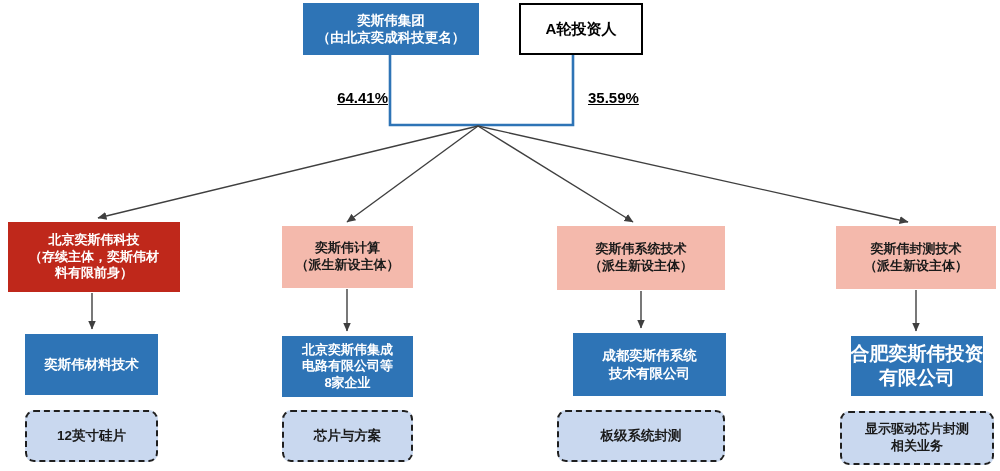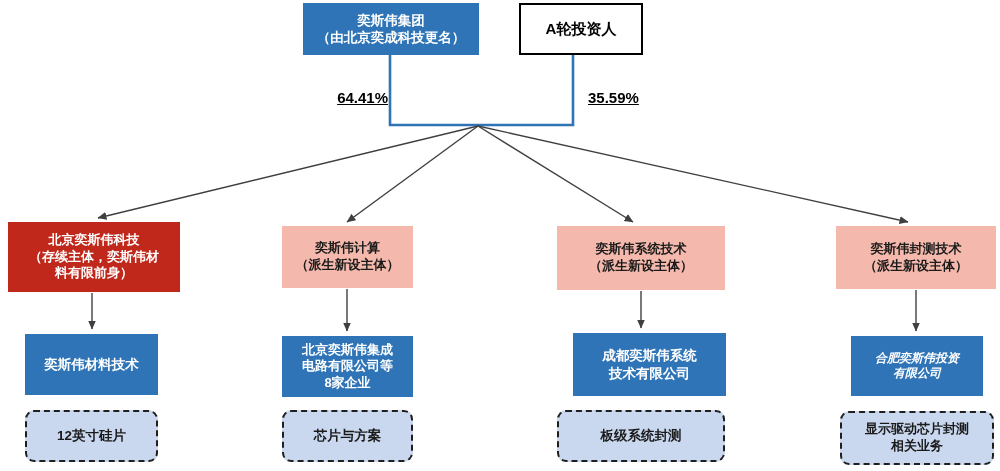--- a/index.html
+++ b/index.html
@@ -32,21 +32,21 @@
   
   .entity-0 { left:8px;   top:222px; width:172px; height:70px; font-size:13px; }
   .entity-1 { left:282px; top:226px; width:131px; height:62px; font-size:13px; }
   .entity-2 { left:557px; top:226px; width:168px; height:64px; font-size:13px; }
   .entity-3 { left:836px; top:226px; width:160px; height:63px; font-size:13px; }
 
   
   .company-0 { left:25px;  top:334px; width:133px; height:61px; font-size:13.5px; }
   .company-1 { left:282px; top:336px; width:131px; height:61px; font-size:13px; }
   .company-2 { left:573px; top:333px; width:153px; height:63px; font-size:13.5px; }
-  .company-3 { left:851px; top:336px; width:132px; height:60px; font-size:12px;font-style:italic; }
+  .company-3 { left:851px; top:336px; width:132px; height:60px; font-size:19px; }
 
   
   .business-0 { left:25px;  top:410px; width:133px; height:52px; font-size:13.5px; }
   .business-1 { left:282px; top:410px; width:131px; height:52px; font-size:13.5px; }
   .business-2 { left:557px; top:410px; width:168px; height:52px; font-size:13.5px; }
   .business-3 { left:840px; top:411px; width:154px; height:54px; font-size:13px; }
 </style>
 </head>
 <body>
 

